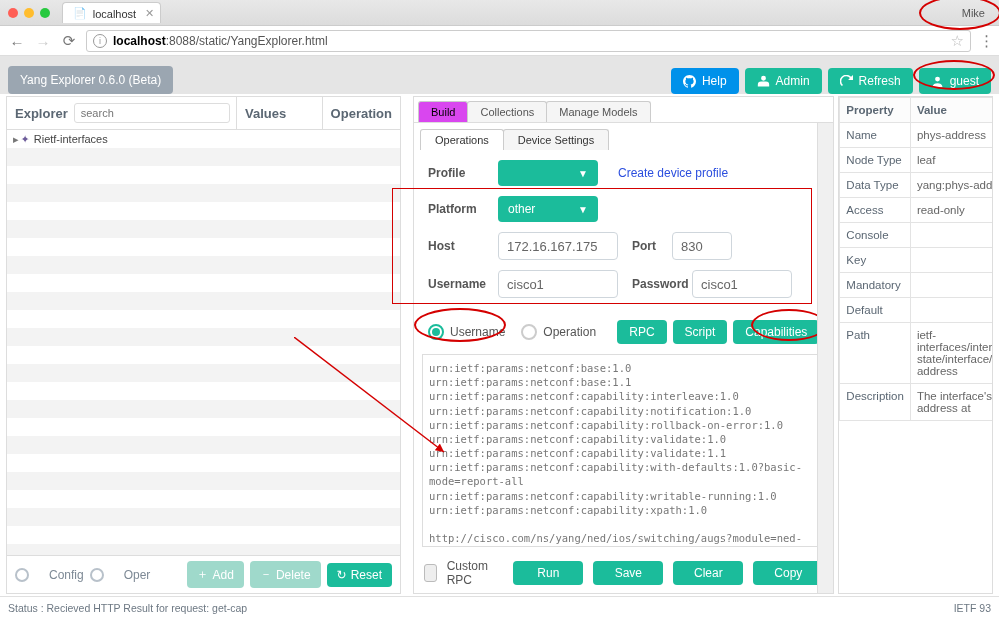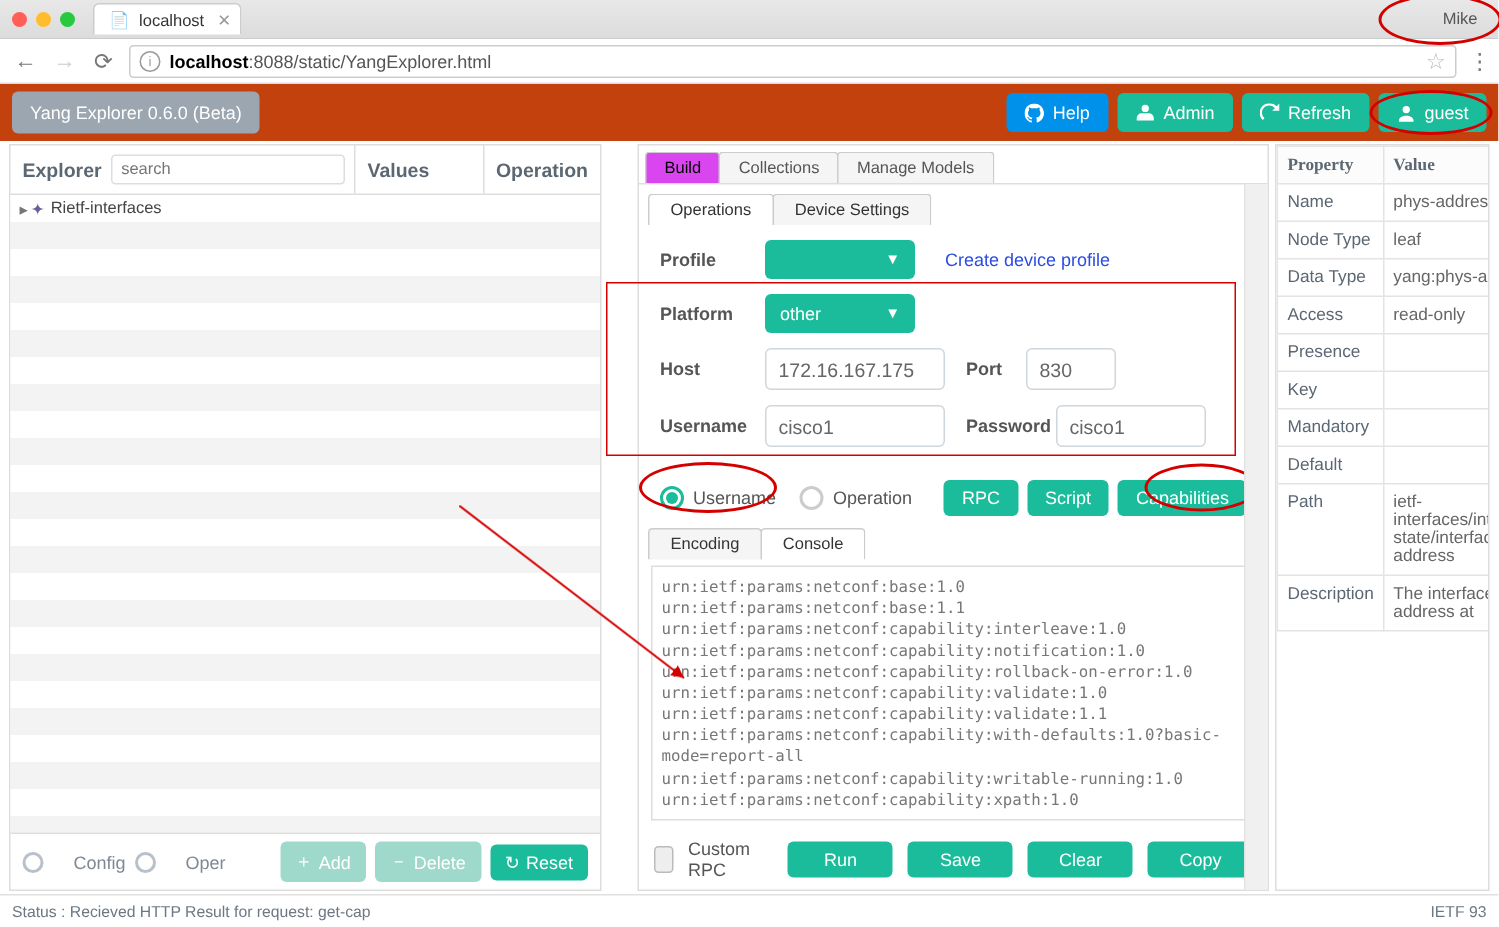--- a/index.html
+++ b/index.html
@@ -15,33 +15,33 @@
   .profile-name { margin-left:auto; font-size:11px; color:#555; padding-right:6px;}
   .addr-bar { height:30px; display:flex; align-items:center; padding:0 8px; gap:8px; border-bottom:1px solid #ddd;}
   .nav-icon { color:#777; font-size:15px; width:18px; text-align:center;}
   .url-box { flex:1; border:1px solid #ccc; border-radius:3px; height:22px; display:flex; align-items:center; padding:0 6px; font-size:12px; color:#555;}
   .url-box .info { width:14px;height:14px;border:1px solid #999;border-radius:50%; font-size:9px; display:flex;align-items:center;justify-content:center; margin-right:6px; color:#999;}
   .url-box b{color:#000; font-weight:600;}
   .star{color:#bbb;font-size:15px;margin-left:6px;}
   .menu-dots{color:#777;font-size:15px;width:12px;text-align:center;}
 
   
-  .app-toolbar { background:#c2410c; height:38px; display:flex; align-items:center; padding:0 8px; gap:6px;}
+  .app-toolbar { background:#e5e5e5; height:38px; display:flex; align-items:flex-end; padding:0 8px; gap:6px;}
   .badge-title { background:#9ba6b1; color:#fff; border-radius:4px; padding:7px 12px; font-size:12px;}
   .spacer{flex:1;}
   .pill { color:#fff; border-radius:4px; padding:6px 12px; font-size:12px; display:flex; align-items:center; gap:6px; cursor:pointer;}
   .pill.blue{background:#0091ea;}
   .pill.green{background:#1bbc9b;}
   .pill svg{width:13px;height:13px;fill:#fff;}
 
   
   .workspace { display:flex; height: calc(618px - 26px - 30px - 38px - 22px); }
 
   
-  .left-panel { width:395px; border:1px solid #ddd; margin:2px 20px 2px 6px; display:flex; flex-direction:column;}
+  .left-panel { width:395px; border:1px solid #ddd; margin:2px 8px 2px 6px; display:flex; flex-direction:column;}
   .left-header { display:flex; border-bottom:1px solid #ddd;}
   .col-explorer { width:230px; display:flex; align-items:center; gap:6px; padding:6px 8px; border-right:1px solid #ddd;}
   .col-explorer .title{font-weight:600;color:#5b6773;font-size:13px;}
   .col-explorer input{flex:1;border:1px solid #ddd;border-radius:3px;padding:3px 6px;font-size:11px;color:#888;}
   .col-values{width:100px;border-right:1px solid #ddd;display:flex;align-items:center;padding:0 8px;font-weight:600;color:#5b6773;font-size:13px;}
   .col-op{flex:1;display:flex;align-items:center;padding:0 8px;font-weight:600;color:#5b6773;font-size:13px;}
   .tree-body{flex:1; background:repeating-linear-gradient(#fff,#fff 18px,#f3f3f3 18px,#f3f3f3 36px);}
   .tree-row{height:18px;display:flex;align-items:center;font-size:11px;color:#444;padding-left:6px;}
   .tree-row .chev{color:#777;margin-right:2px;}
   .tree-row .ico{color:#6d5c9a;margin-right:4px;}
@@ -81,21 +81,21 @@
   .bottom-row{display:flex;align-items:center;padding:6px 10px;gap:10px;}
   .bottom-row .chk{width:18px;height:18px;border:1px solid #bbb;border-radius:3px;background:#eee;}
   .bottom-row .lbl{font-size:12px;color:#555;}
   .bottom-row .gbtn{flex:0 0 70px;text-align:center;}
   .scroll-right{width:16px;background:#f0f0f0;border-left:1px solid #ddd;position:absolute;right:0;top:26px;bottom:0;}
 
   
   .right-panel{width:160px;border:1px solid #ddd;margin:2px 6px 2px 0;overflow:auto;}
   .right-panel table{width:100%;border-collapse:collapse;font-size:11.5px;}
   .right-panel th,.right-panel td{border:1px solid #e3e3e3;padding:6px 6px;text-align:left;vertical-align:top;color:#5b6773;}
-  .right-panel th{font-weight:700;background:#fcfcfc;font-family:Liberation Serif, serif;}
+  .right-panel th{font-weight:700;background:#fcfcfc;}
   .right-panel td.val{color:#666;}
 
   
   .status-bar{height:22px;border-top:1px solid #e0e0e0;display:flex;align-items:center;padding:0 8px;font-size:10.5px;color:#6d7883;}
   .status-bar .right{margin-left:auto;padding-left:12px;}
 
   
   .arrow-svg{position:absolute;pointer-events:none;}
 </style>
 </head>
@@ -250,24 +250,20 @@
       <div class="proto-opt off">
           <span class="ring"></span>
           <span>Operation</span>
         </div>
       <div class="action-row">
         <div class="gbtn">RPC</div>
         <div class="gbtn">Script</div>
         <div class="gbtn">Capabilities</div>
       </div>
       <span class="red-ellipse" style="right:6px;top:-5px;width:76px;height:32px;"></span>
-    </div>
-    <div class="enc-tabs">
-      <div class="sub-tab">Encoding</div>
-      <div class="sub-tab active">Console</div>
     </div>
     <div class="console">urn:ietf:params:netconf:base:1.0
 urn:ietf:params:netconf:base:1.1
 urn:ietf:params:netconf:capability:interleave:1.0
 urn:ietf:params:netconf:capability:notification:1.0
 urn:ietf:params:netconf:capability:rollback-on-error:1.0
 urn:ietf:params:netconf:capability:validate:1.0
 urn:ietf:params:netconf:capability:validate:1.1
 urn:ietf:params:netconf:capability:with-defaults:1.0?basic-mode=report-all
 urn:ietf:params:netconf:capability:writable-running:1.0
@@ -313,21 +309,21 @@
           </tr>
       <tr>
             <td>Data Type</td>
             <td class="val">yang:phys-address</td>
           </tr>
       <tr>
             <td>Access</td>
             <td class="val">read-only</td>
           </tr>
       <tr>
-            <td>Presence</td>
+            <td>Console</td>
             <td class="val"></td>
           </tr>
       <tr>
             <td>Key</td>
             <td class="val"></td>
           </tr>
       <tr>
             <td>Mandatory</td>
             <td class="val"></td>
           </tr>

